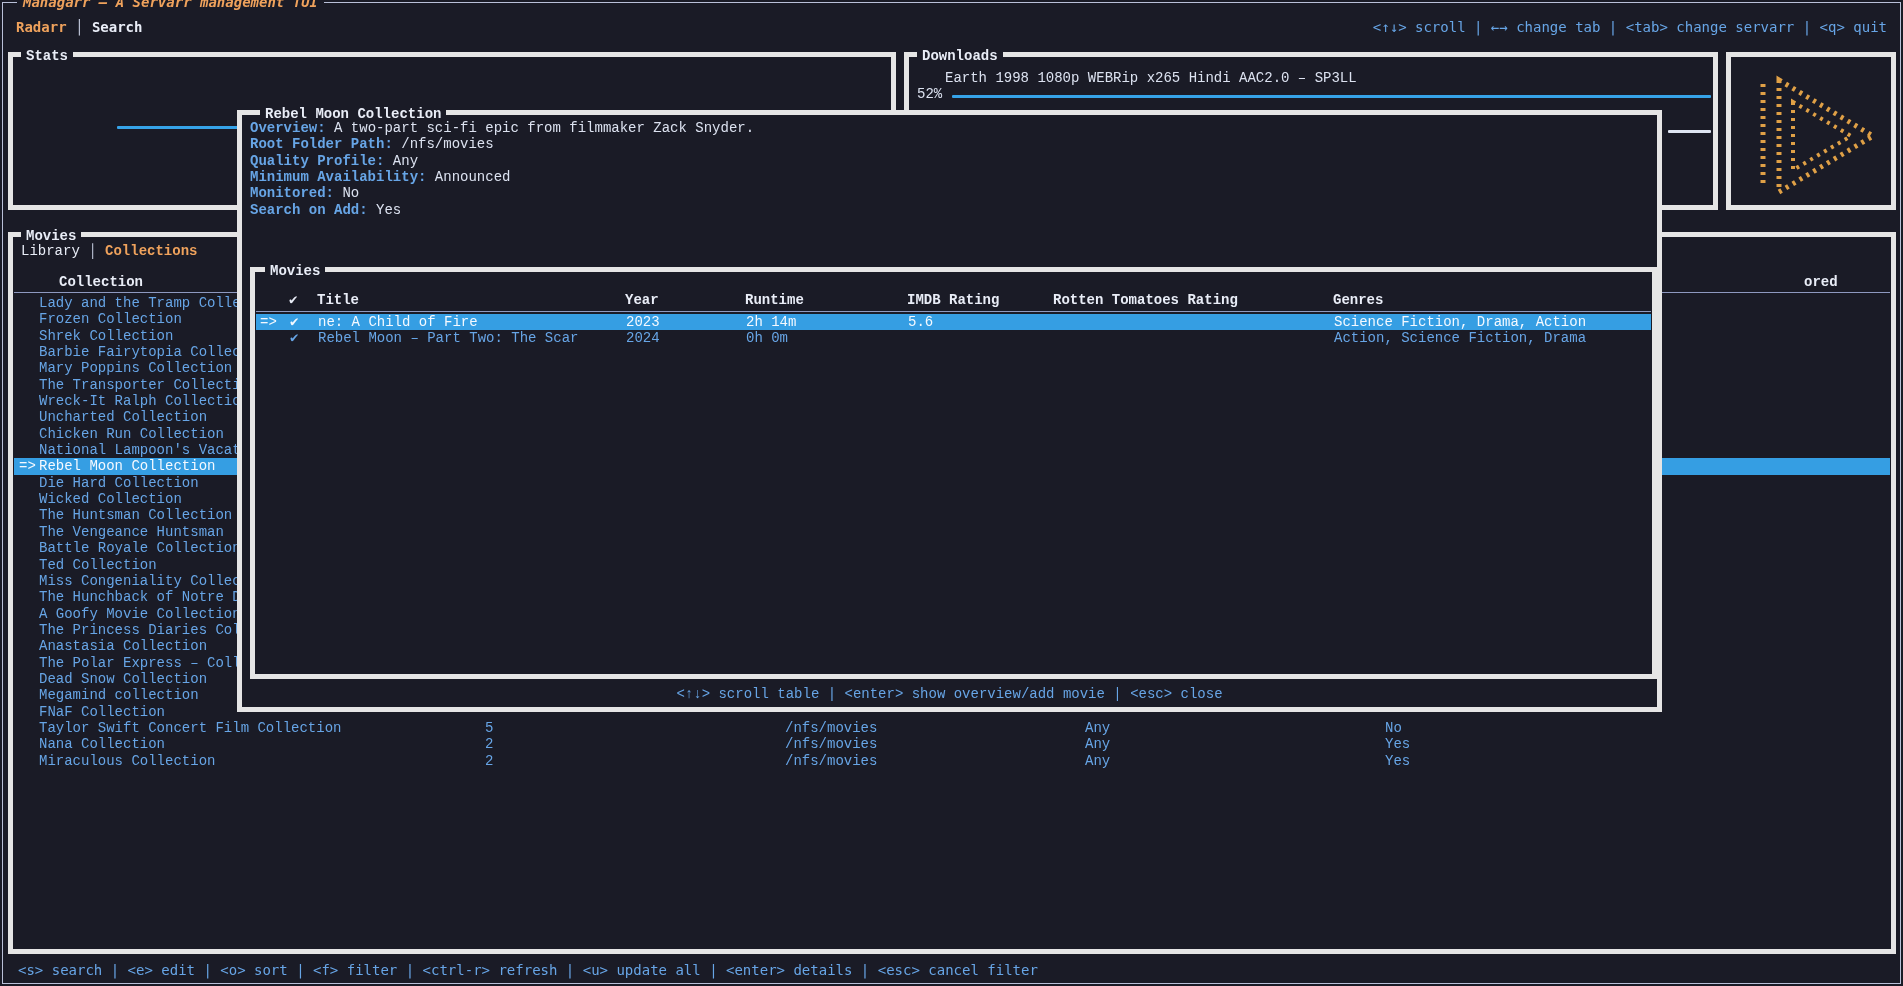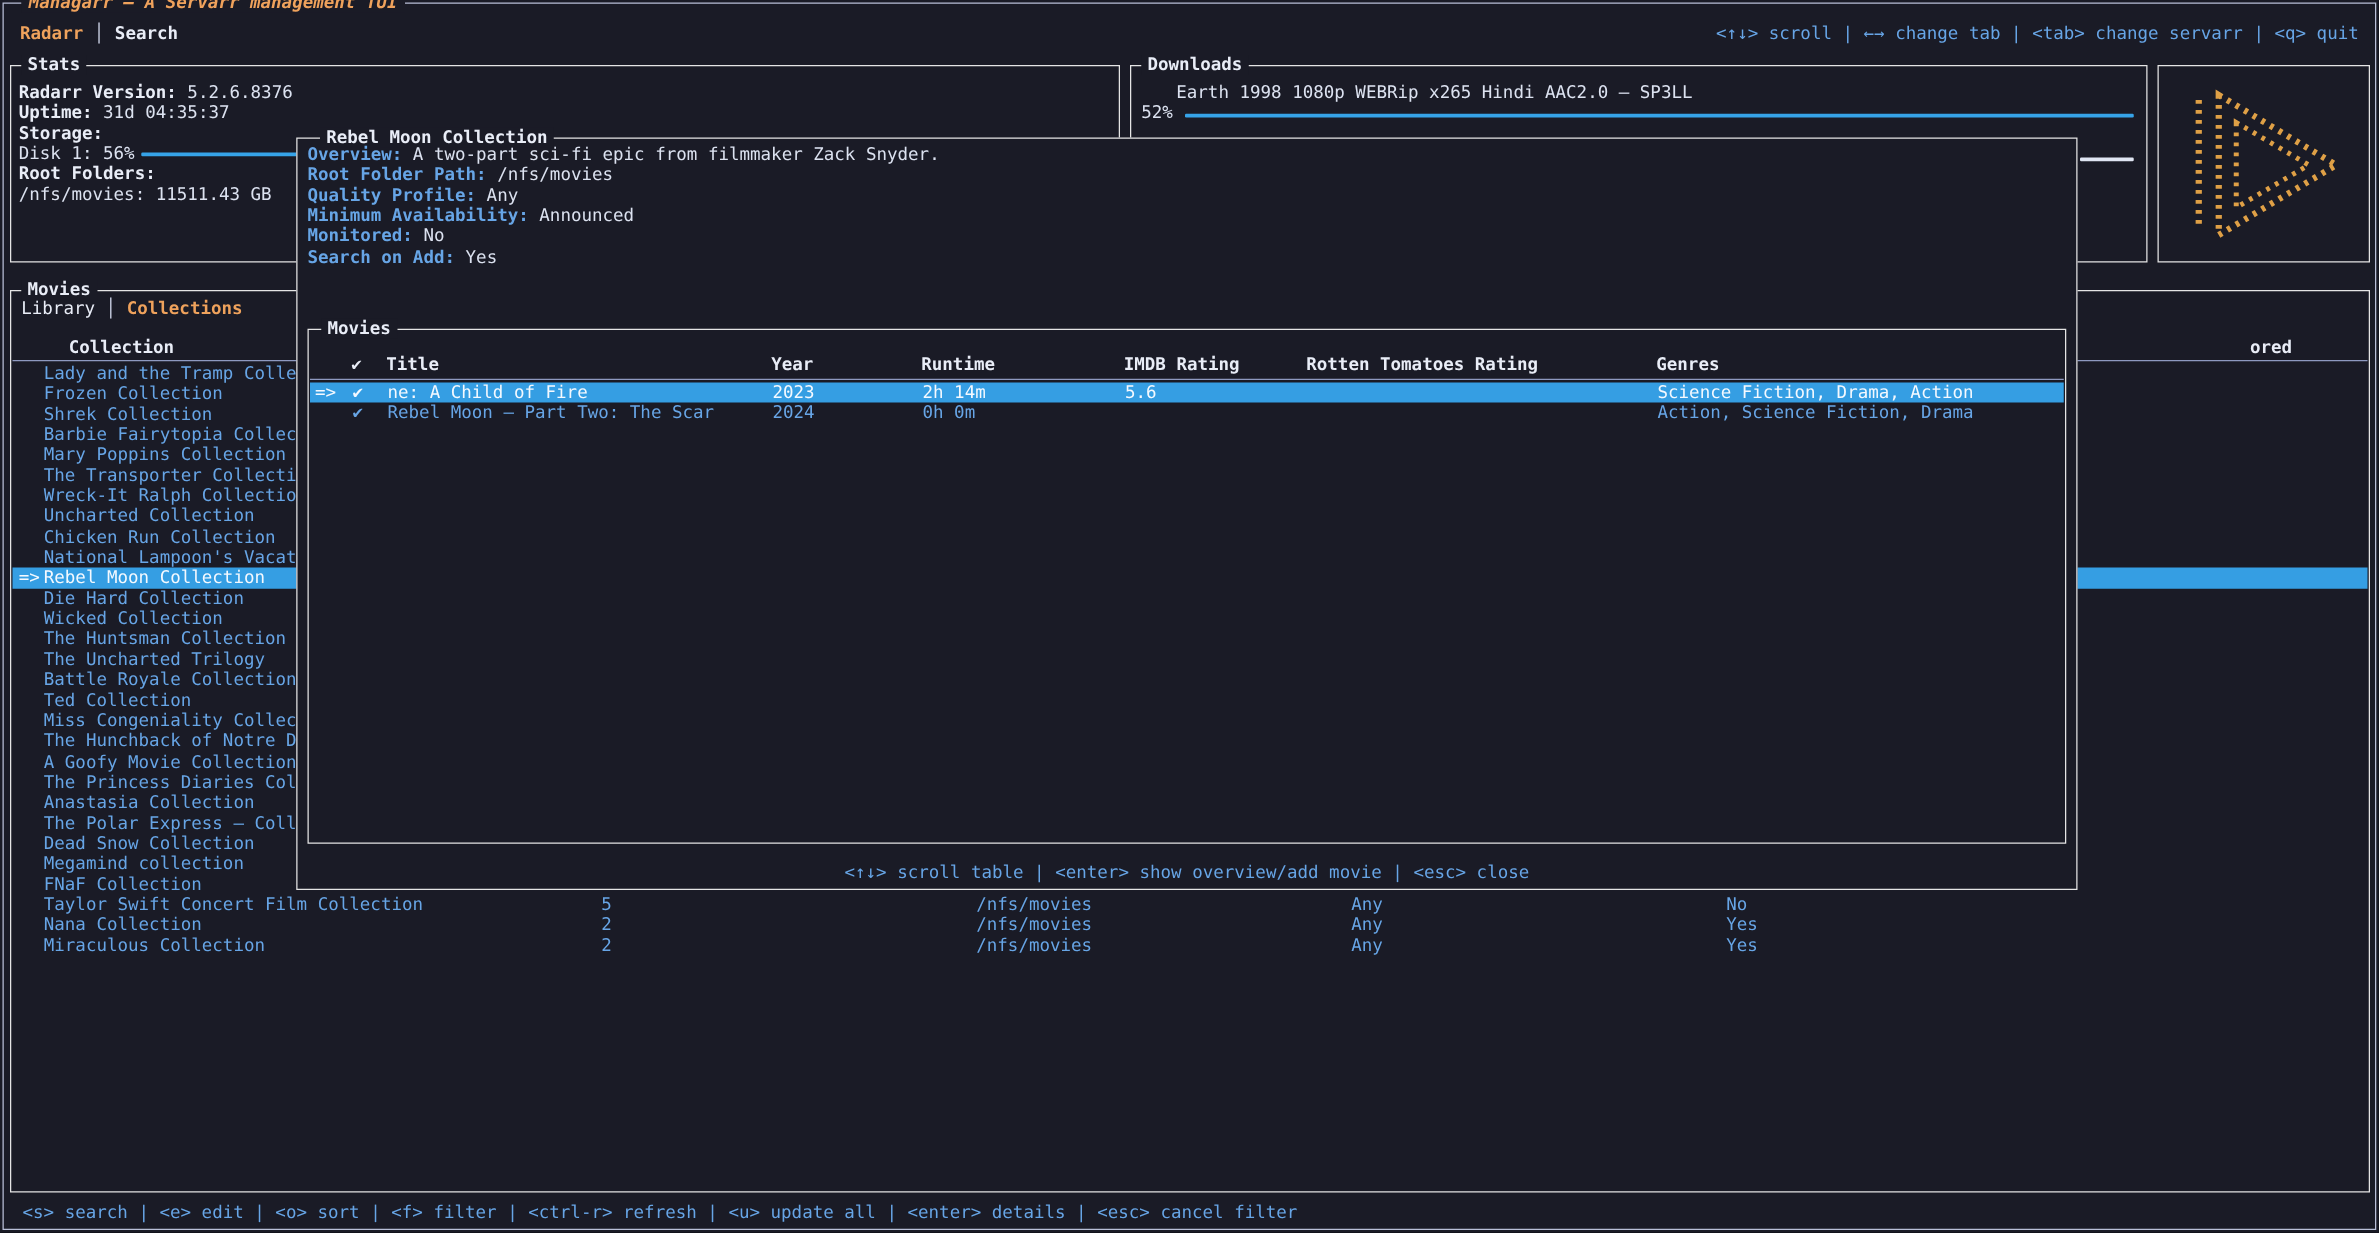--- a/index.html
+++ b/index.html
@@ -4,21 +4,21 @@
 <style>
   * { box-sizing: border-box; }
   html,body { margin:0; padding:0; background:#0d0e14; }
   .app {
     position:relative; width:1903px; height:986px; background:#1a1b26;
     font-family:"DejaVu Sans Mono","Liberation Mono",monospace;
     font-size:14px; line-height:16.35px; color:#dce2f0; overflow:hidden;
   }
   .abs { position:absolute; }
   .frame { position:absolute; inset:2px; border:1px solid #b9c0d8; }
-  .box { position:absolute; border:1px solid #e5e5e5; background:transparent; }
+  .box { position:absolute; border:5px solid #e5e5e5; background:transparent;font-family:Liberation Mono, monospace; }
   .box.opaque { background:#1a1b26; }
   .box-title {
     position:absolute; top:-9px; left:8px; background:#1a1b26; padding:0 5px;
     font-weight:bold; color:#e9edf7; white-space:nowrap;
   }
   .app-title {
     position:absolute; top:-9px; left:14px; background:#1a1b26; padding:0 6px;
     color:#efa25c; font-weight:bold; font-style:italic; white-space:nowrap;
   }
   .blue  { color:#67a5e6; }
@@ -68,28 +68,20 @@
 
   <div class="abs nowrap" style="left:16px; top:19px;">
     <span class="orange bold">Radarr</span>
     <span class="sep">│</span>
     <span class="white bold">Search</span>
   </div>
   <div class="abs blue nowrap" style="right:16px; top:19px;">&lt;↑↓&gt; scroll | ←→ change tab | &lt;tab&gt; change servarr | &lt;q&gt; quit</div>
 
   <div class="box" style="left:8px; top:52px; width:888px; height:158px;">
     <span class="box-title">Stats</span>
-    <div class="abs" style="left:6px; top:13px; right:6px;">
-      <div class="nowrap"><span class="bold white">Radarr Version:</span> <span>5.2.6.8376</span></div>
-      <div class="nowrap"><span class="bold white">Uptime:</span> <span>31d 04:35:37</span></div>
-      <div class="nowrap bold white">Storage:</div>
-      <div class="nowrap">Disk 1: 56%</div>
-      <div class="nowrap bold white">Root Folders:</div>
-      <div class="nowrap">/nfs/movies: 11511.43 GB</div>
-    </div>
     <div class="gauge" style="left:104px; top:69px; width:434px;"></div>
     <div class="gauge dim" style="left:538px; top:69px; width:342px;"></div>
   </div>
 
   <div class="box" style="left:904px; top:52px; width:814px; height:158px;">
     <span class="box-title">Downloads</span>
     <div class="abs nowrap" style="left:8px; top:13px;margin-left:28px;">Earth 1998 1080p WEBRip x265 Hindi AAC2.0 – SP3LL</div>
     <div class="abs nowrap" style="left:8px; top:29px;">52%</div>
     <div class="gauge" style="left:43px; top:38px; width:759px;"></div>
     <div class="gauge white" style="left:759px; top:73px; width:43px;"></div>
@@ -235,21 +227,21 @@
     <span class="cr-arrow"></span>
     <span class="cr-name">The Huntsman Collection</span>
     <span class="cr-c1"></span>
     <span class="cr-c2"></span>
     <span class="cr-c3"></span>
     <span class="cr-c4"></span>
   </div>
 
   <div class="crow">
     <span class="cr-arrow"></span>
-    <span class="cr-name">The Uncharted Trilogy</span>
+    <span class="cr-name">The Vengeance Huntsman</span>
     <span class="cr-c1"></span>
     <span class="cr-c2"></span>
     <span class="cr-c3"></span>
     <span class="cr-c4"></span>
   </div>
 
   <div class="crow">
     <span class="cr-arrow"></span>
     <span class="cr-name">Battle Royale Collection</span>
     <span class="cr-c1"></span>

